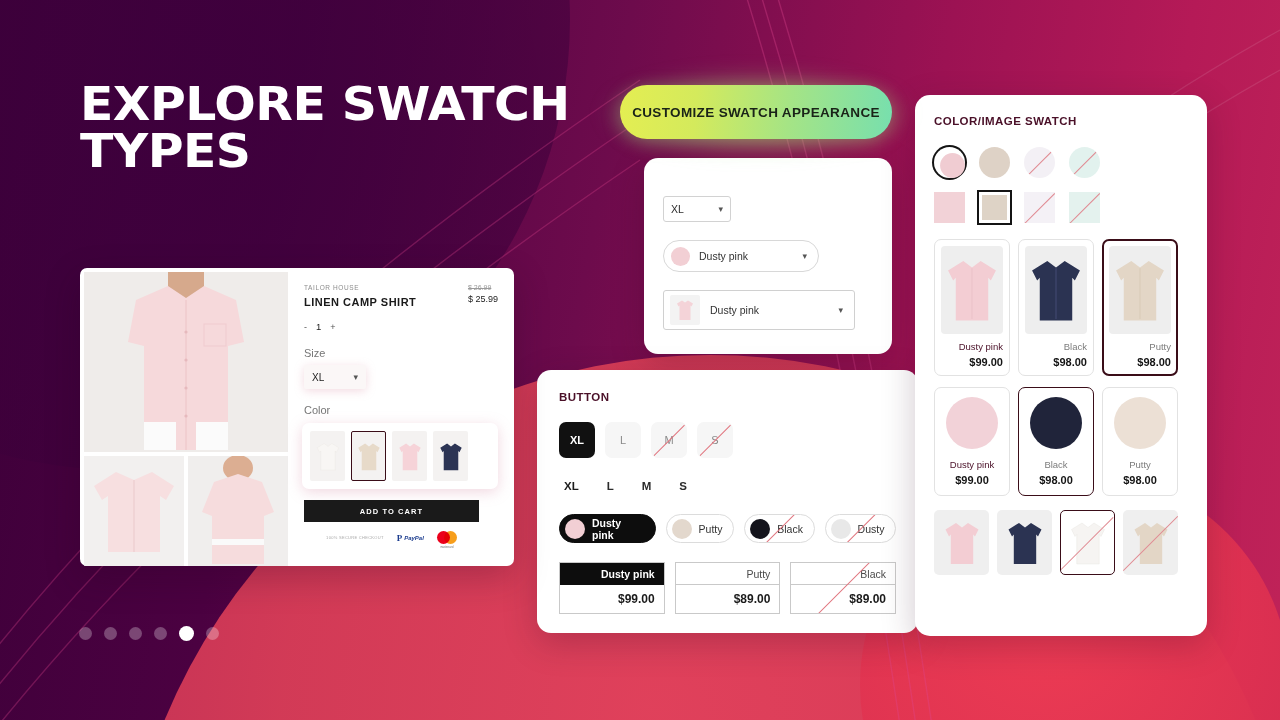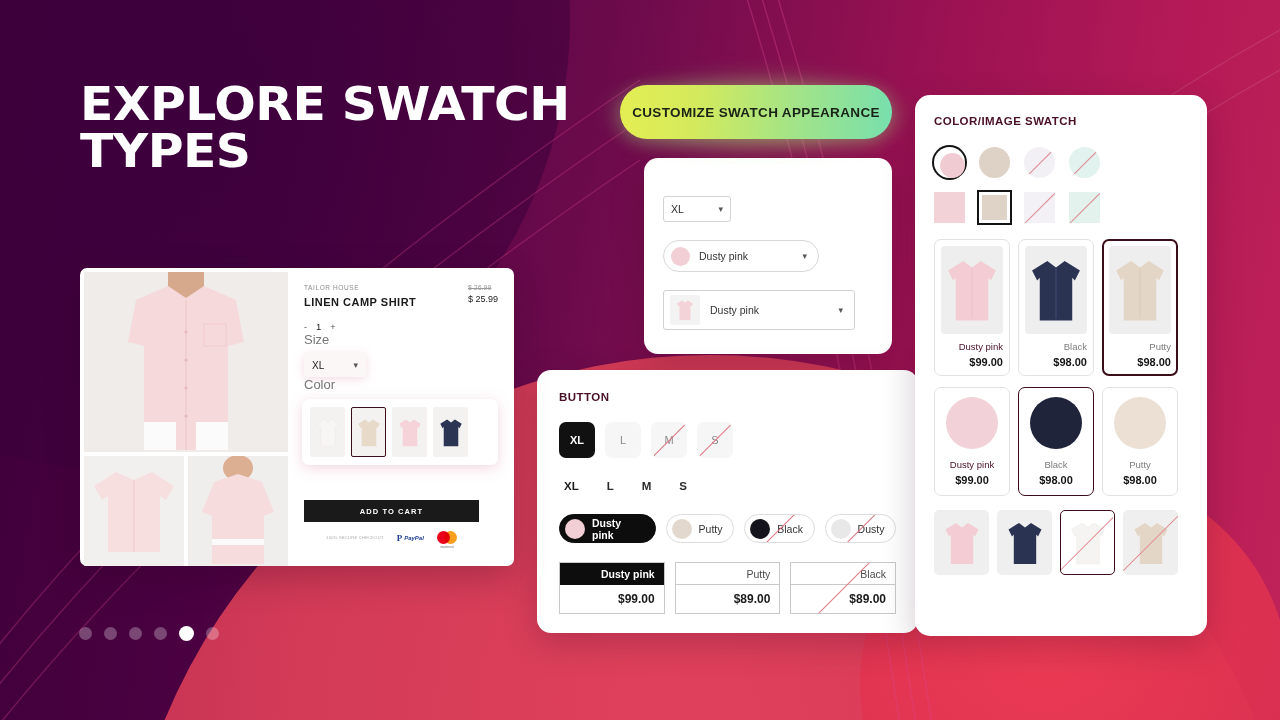--- a/index.html
+++ b/index.html
@@ -200,21 +200,21 @@
   .pm-subrow { display: flex; gap: 4px; height: 110px; }
   .pm-sub { flex: 1; background: #f2f0ef; overflow: hidden; position: relative; }
   .pm-info { flex: 1; padding: 16px 16px 0 16px; position: relative; }
   .pm-brand { font-size: 6.5px; letter-spacing: .6px; color: #8d8d8d; font-weight: 500; }
   .pm-title { margin-top: 5px; font-size: 11px; font-weight: 700; color: #1a1a1a; letter-spacing: .5px; }
   .pm-prices { position: absolute; right: 16px; top: 16px; text-align: left; }
   .pm-old { font-size: 7px; color: #9a9a9a; text-decoration: line-through; }
   .pm-new { margin-top: 3px; font-size: 9px; color: #1a1a1a; font-weight: 500; }
   .pm-qty { margin-top: 13px; display: flex; gap: 9px; align-items: center; font-size: 9px; color: #555; }
   .pm-qty .q { color: #1a1a1a; font-size: 9.5px; }
-  .pm-lbl { font-size: 13px; color: #767676; }
+  .pm-lbl { margin-top: 15px; font-size: 11px; color: #767676; }
   .pm-size-sel {
     margin-top: 6px; width: 62px; height: 24px; background: #fbf7f7; border-radius: 2px;
     display: flex; align-items: center; justify-content: space-between; padding: 0 8px;
     font-size: 10px; color: #222; box-shadow: 0 2px 10px rgba(220,150,170,.35);
   }
   .pm-color-box {
     margin-top: 7px; margin-left: -2px; width: 196px; height: 66px; background: #fff; border-radius: 7px;
     box-shadow: 0 3px 14px rgba(215,140,165,.35); display: flex; align-items: center;
     gap: 6px; padding: 0 8px;
   }

